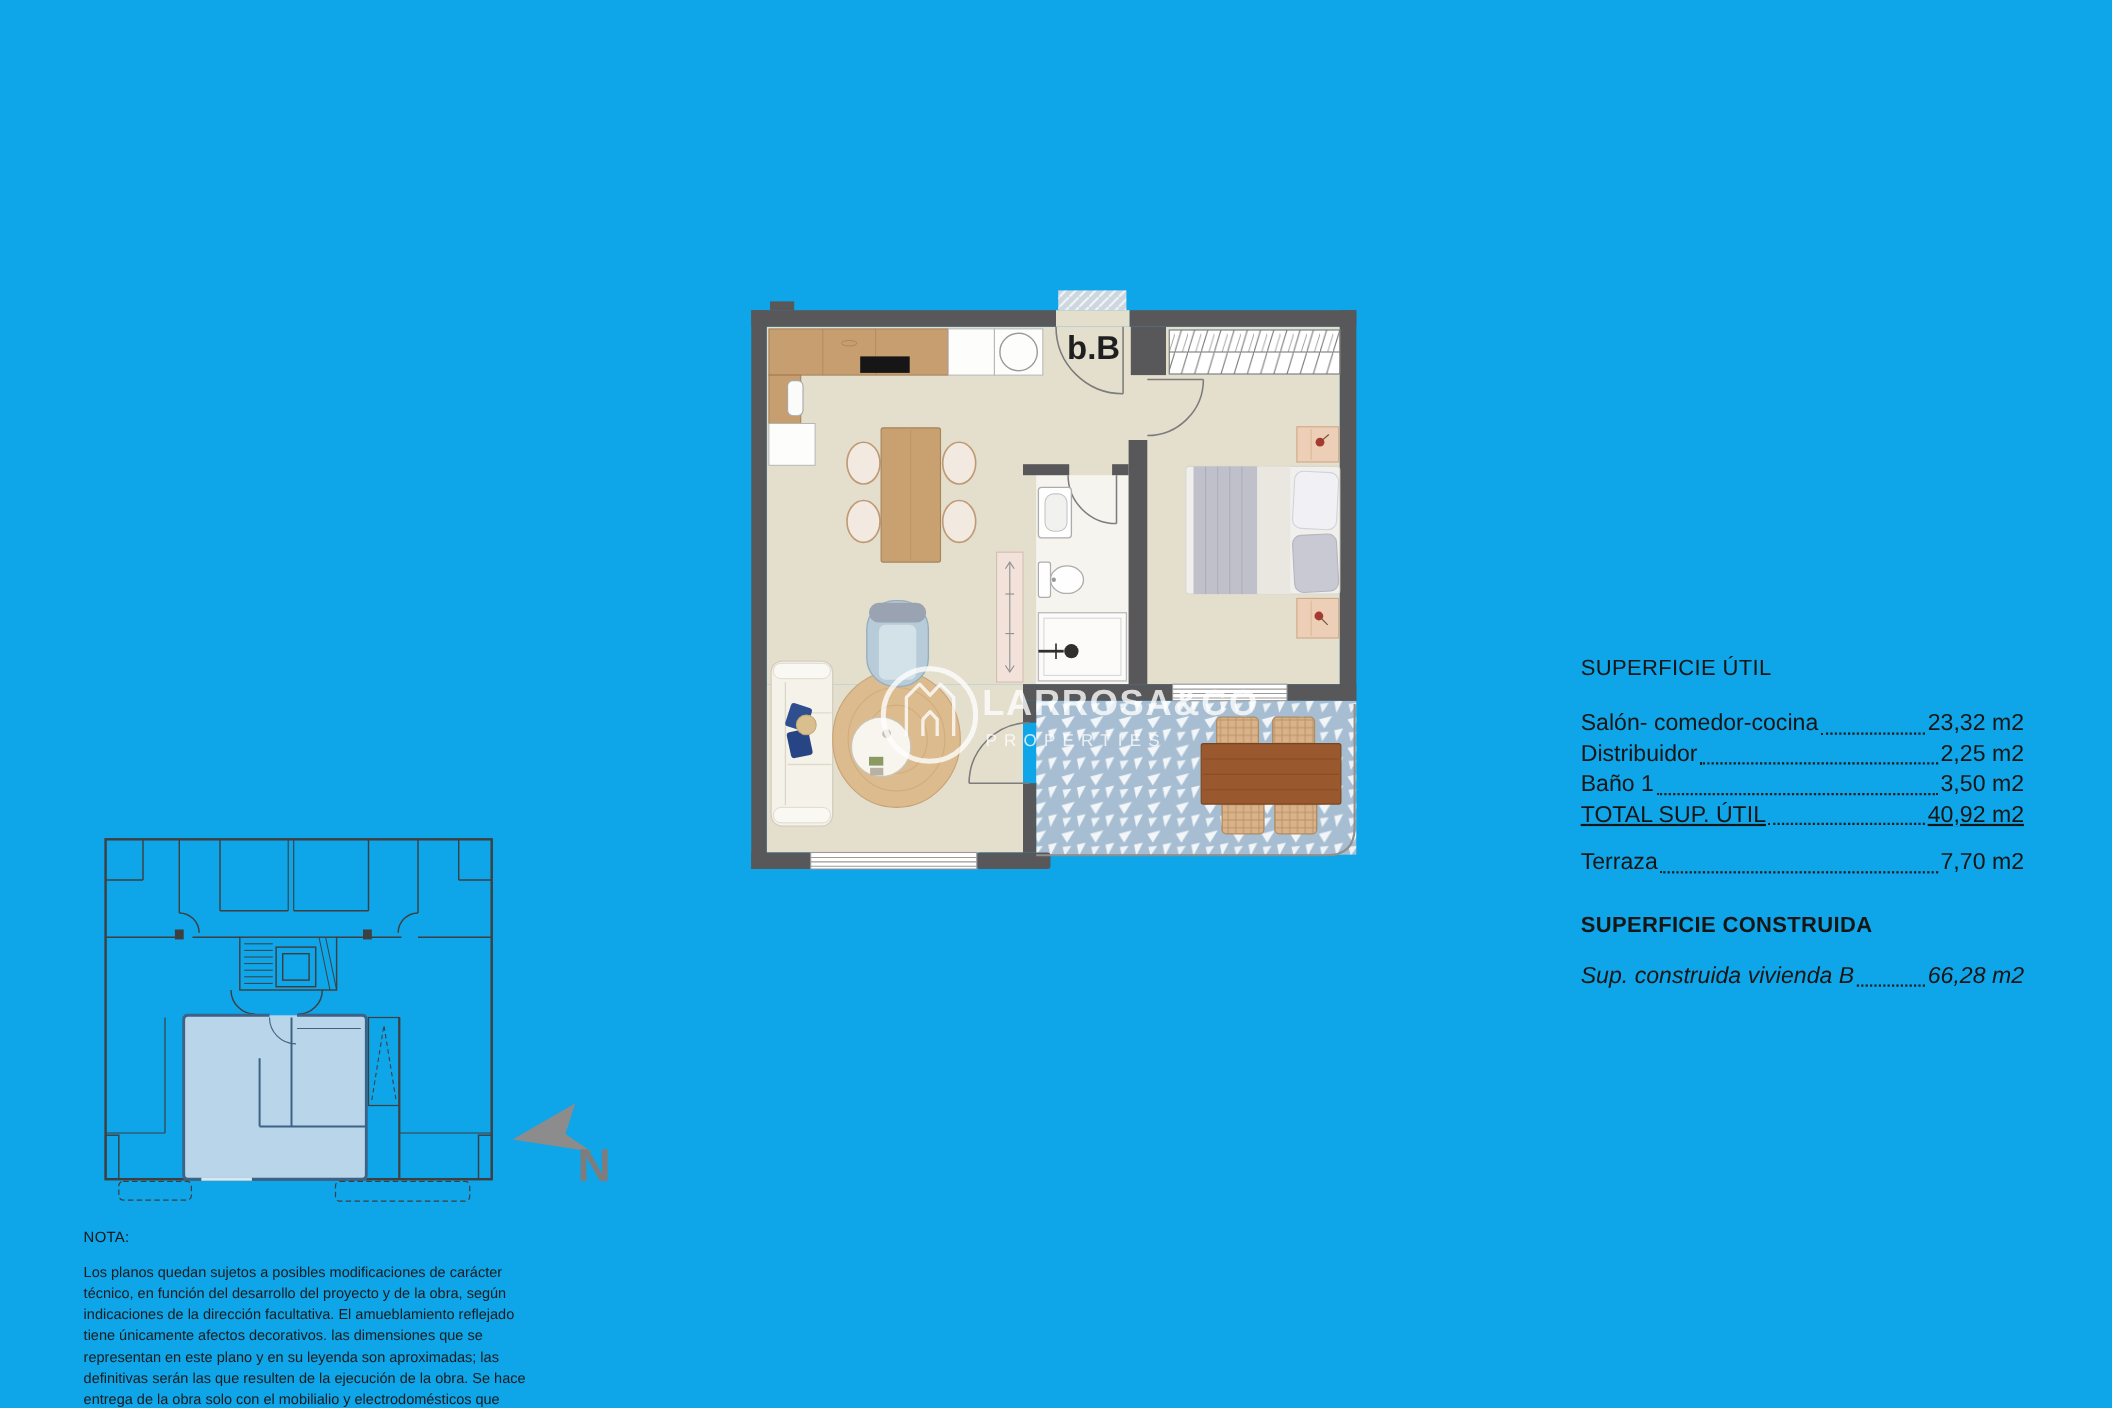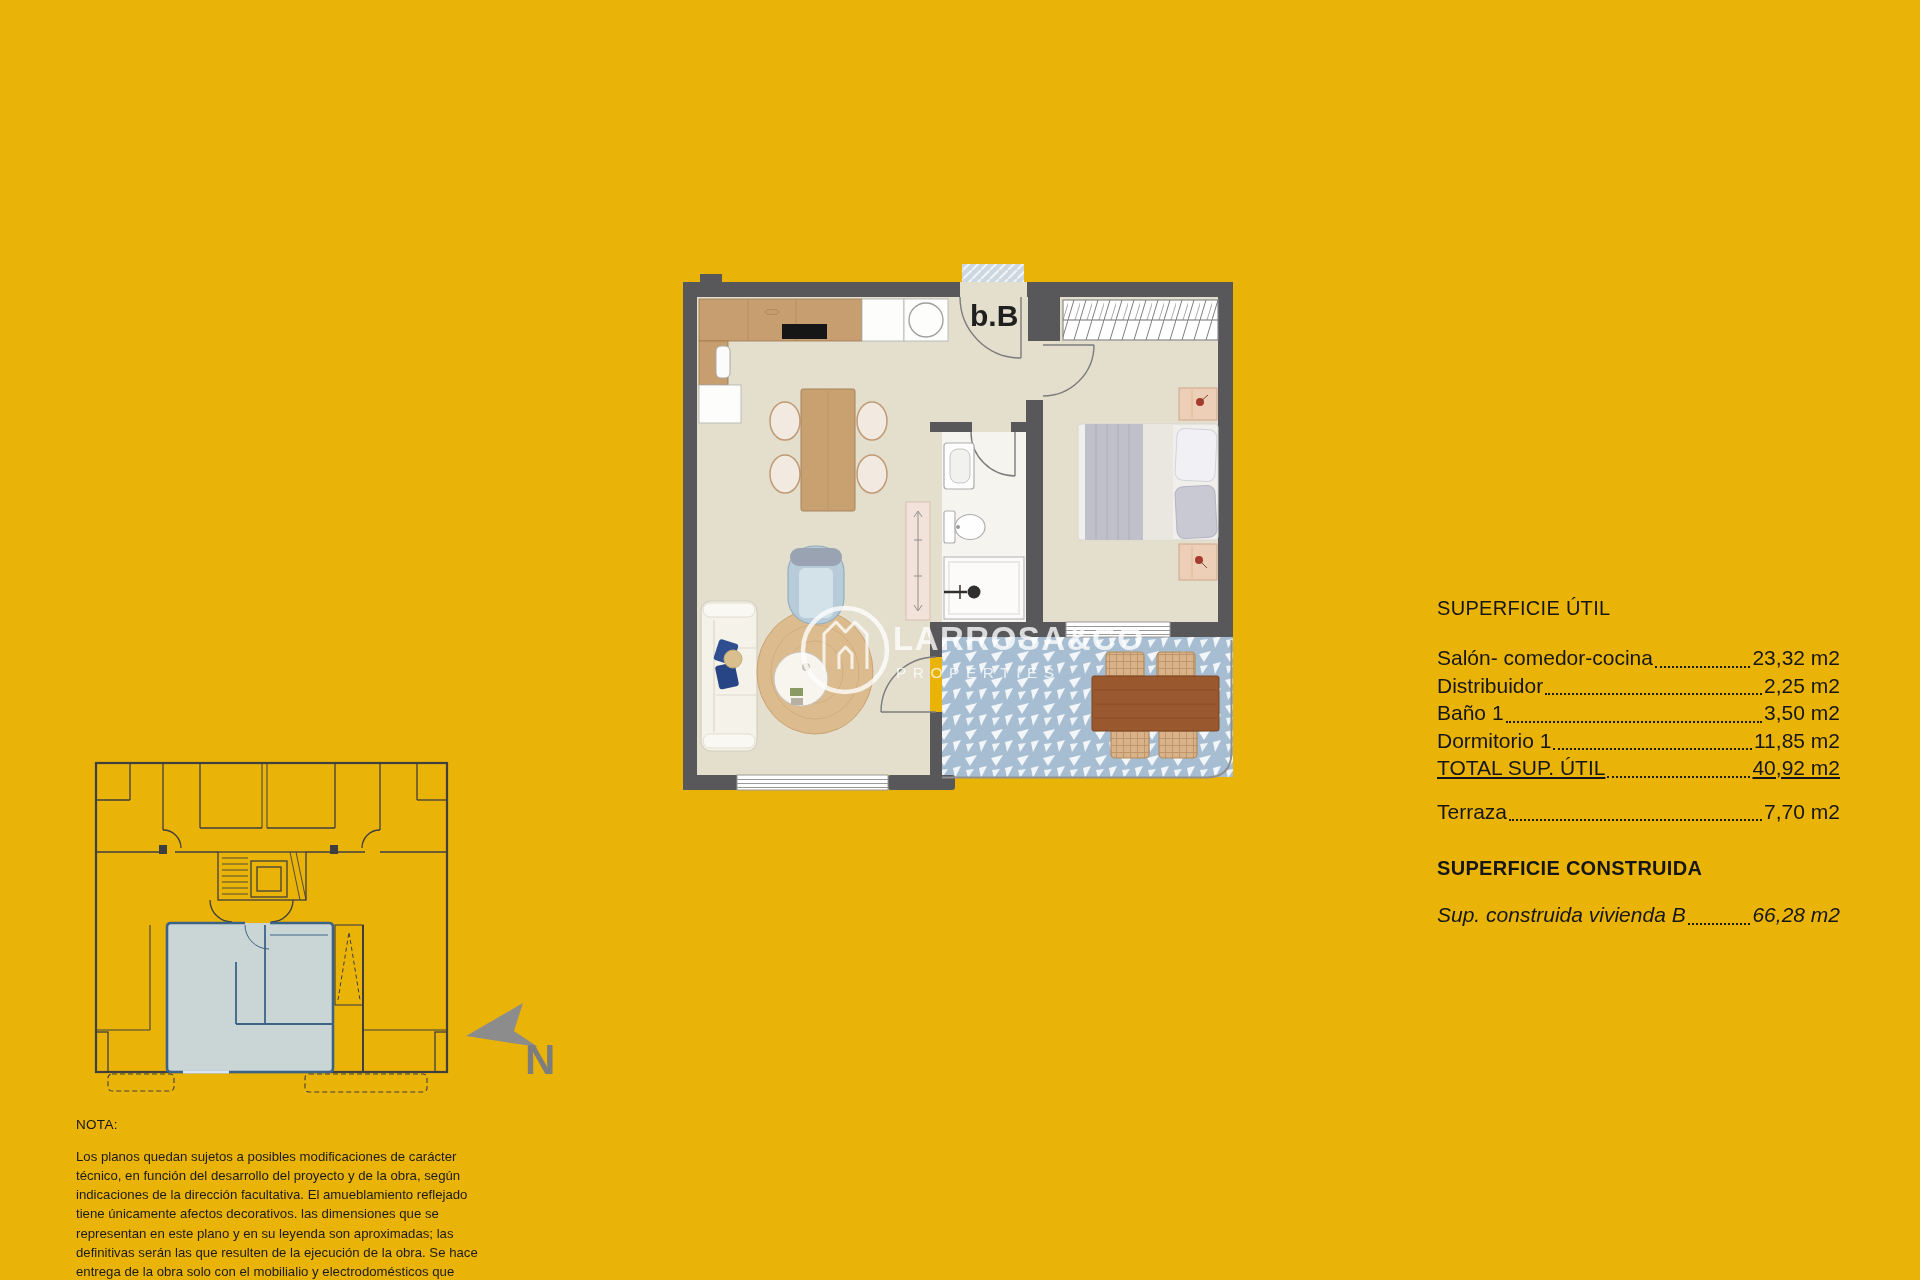--- a/index.html
+++ b/index.html
@@ -1,16 +1,16 @@
 <!DOCTYPE html>
 <html><head>
 <meta charset="utf-8">
 <style>
   html,body{margin:0;padding:0;background:#fff;}
-  .page{position:relative;width:1920px;height:1280px;background:#eab308;overflow:hidden;
+  .page{position:relative;width:1920px;height:1280px;background:#0ea5e9;overflow:hidden;
         font-family:"Liberation Sans",sans-serif;color:#161616;}
   .plans{position:absolute;left:0;top:0;width:1920px;height:1280px;}
 
   
   .info{position:absolute;left:1437px;top:584px;width:403px;}
   .title{font-size:35px;font-weight:400;letter-spacing:-0.5px;white-space:nowrap;color:#111;}
   .sec{font-size:20px;margin-top:13px;font-weight:400;letter-spacing:0.3px;}
   .rows{margin-top:26px;}
   .row{display:flex;align-items:baseline;font-size:21px;height:27.5px;white-space:nowrap;}
   .row .lbl{flex:0 0 auto;}
@@ -299,25 +299,20 @@
       <div class="row">
         <span class="lbl">Distribuidor</span>
         <span class="leader"></span>
         <span class="val">2,25 m2</span>
       </div>
       <div class="row">
         <span class="lbl">Baño 1</span>
         <span class="leader"></span>
         <span class="val">3,50 m2</span>
       </div>
-      <div class="row">
-        <span class="lbl">Dormitorio 1</span>
-        <span class="leader"></span>
-        <span class="val">11,85 m2</span>
-      </div>
     </div>
 
     <div class="row total">
       <span class="lbl">TOTAL SUP. ÚTIL</span>
       <span class="leader"></span>
       <span class="val">40,92 m2</span>
     </div>
 
     <div class="row terr">
       <span class="lbl">Terraza</span>

